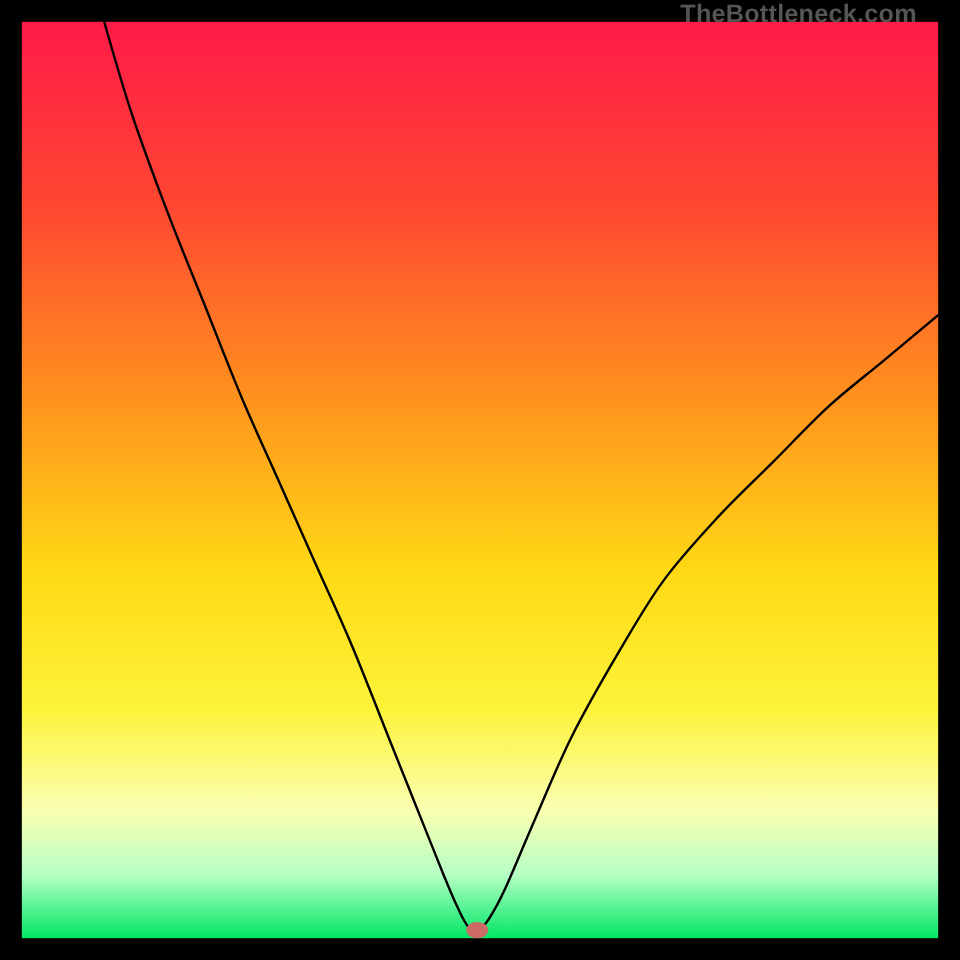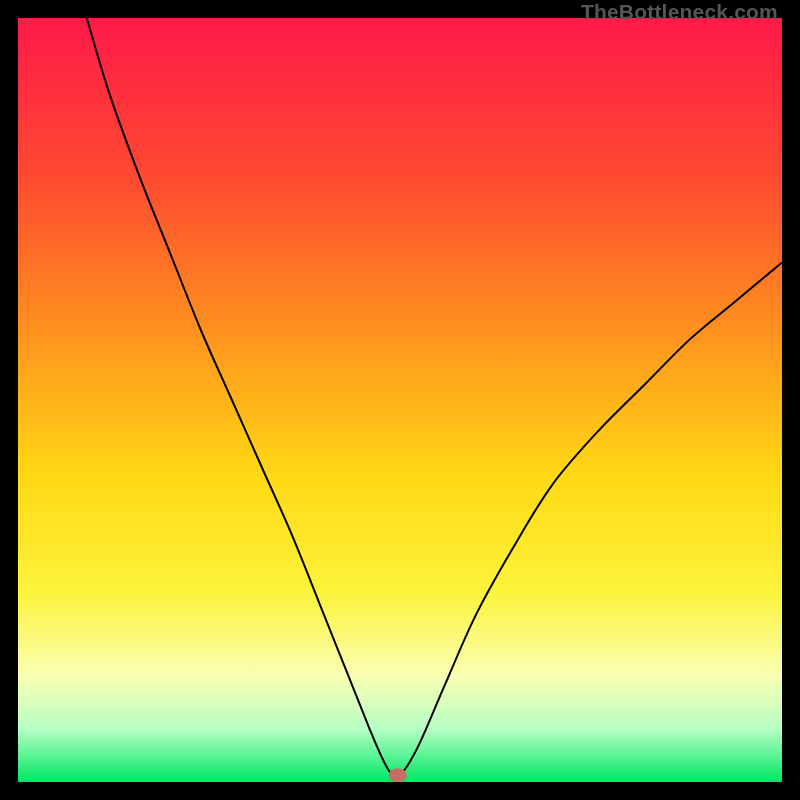--- a/index.html
+++ b/index.html
@@ -26,21 +26,21 @@
     box-sizing: border-box;
   }
   .plot svg {
     display: block;
     width: 100%;
     height: 100%;
   }
   .watermark {
     position: absolute;
     top: 0px;
-    right: 22px;
+    right: 36px;
     font-size: 21px;
     font-weight: 600;
     color: #555555;
     letter-spacing: 0.2px;
     font-family: Arial, Helvetica, sans-serif;
     z-index: 5;
     text-align: center;
   }
 </style>
 </head>

